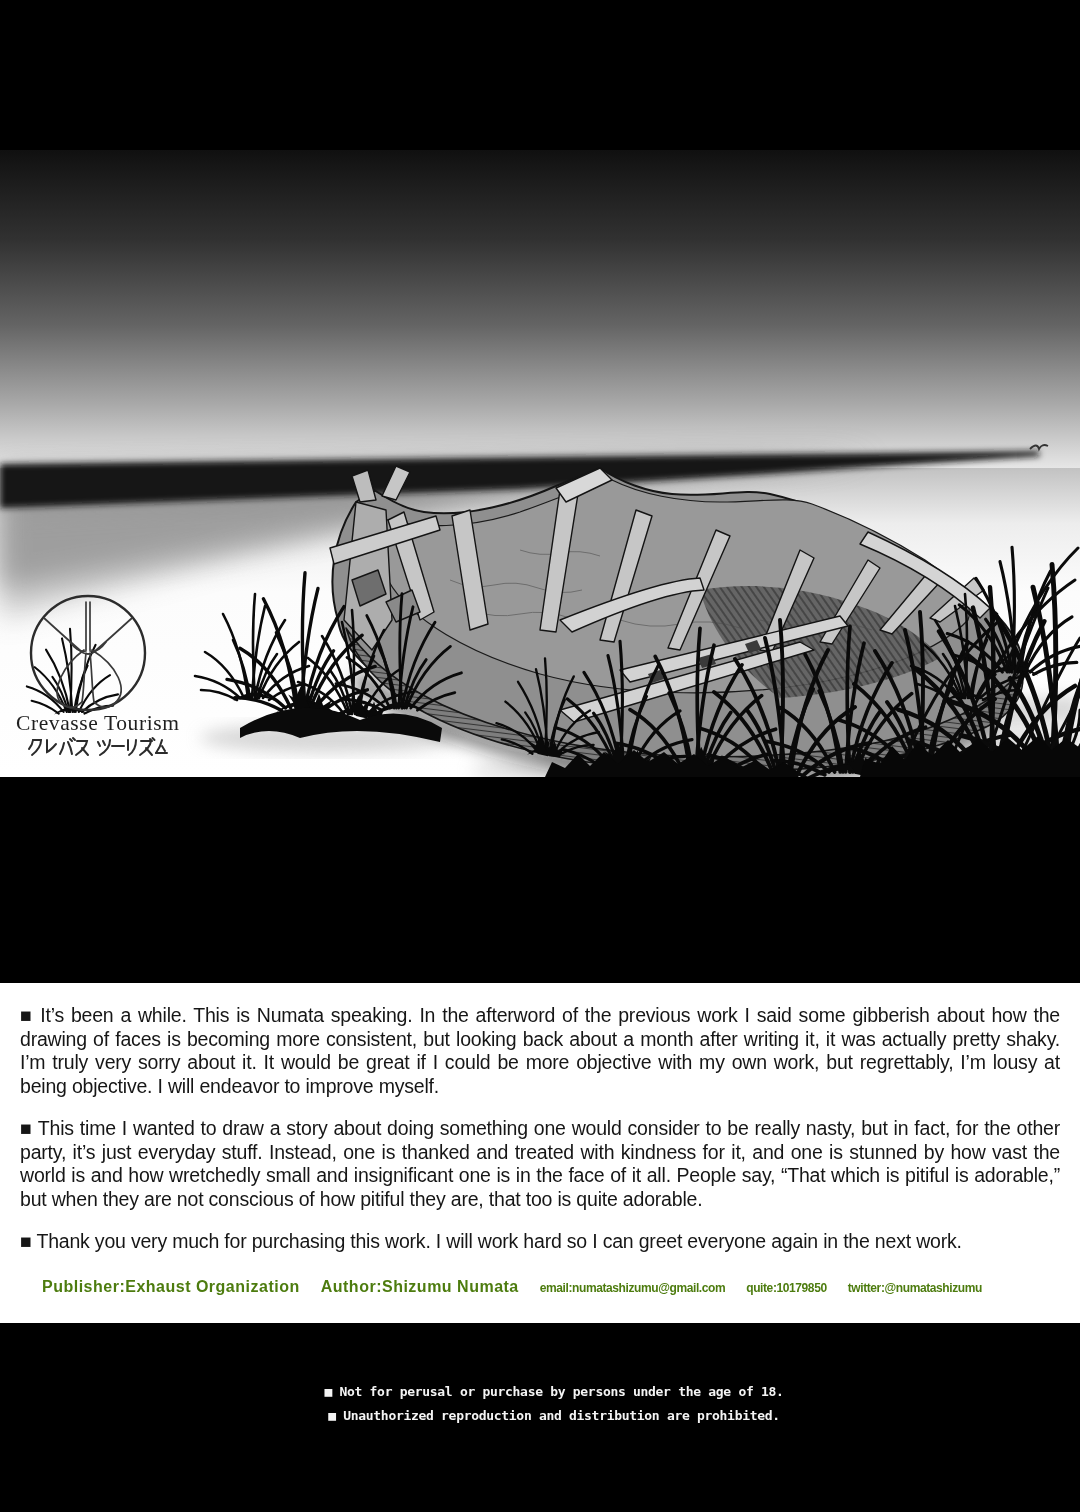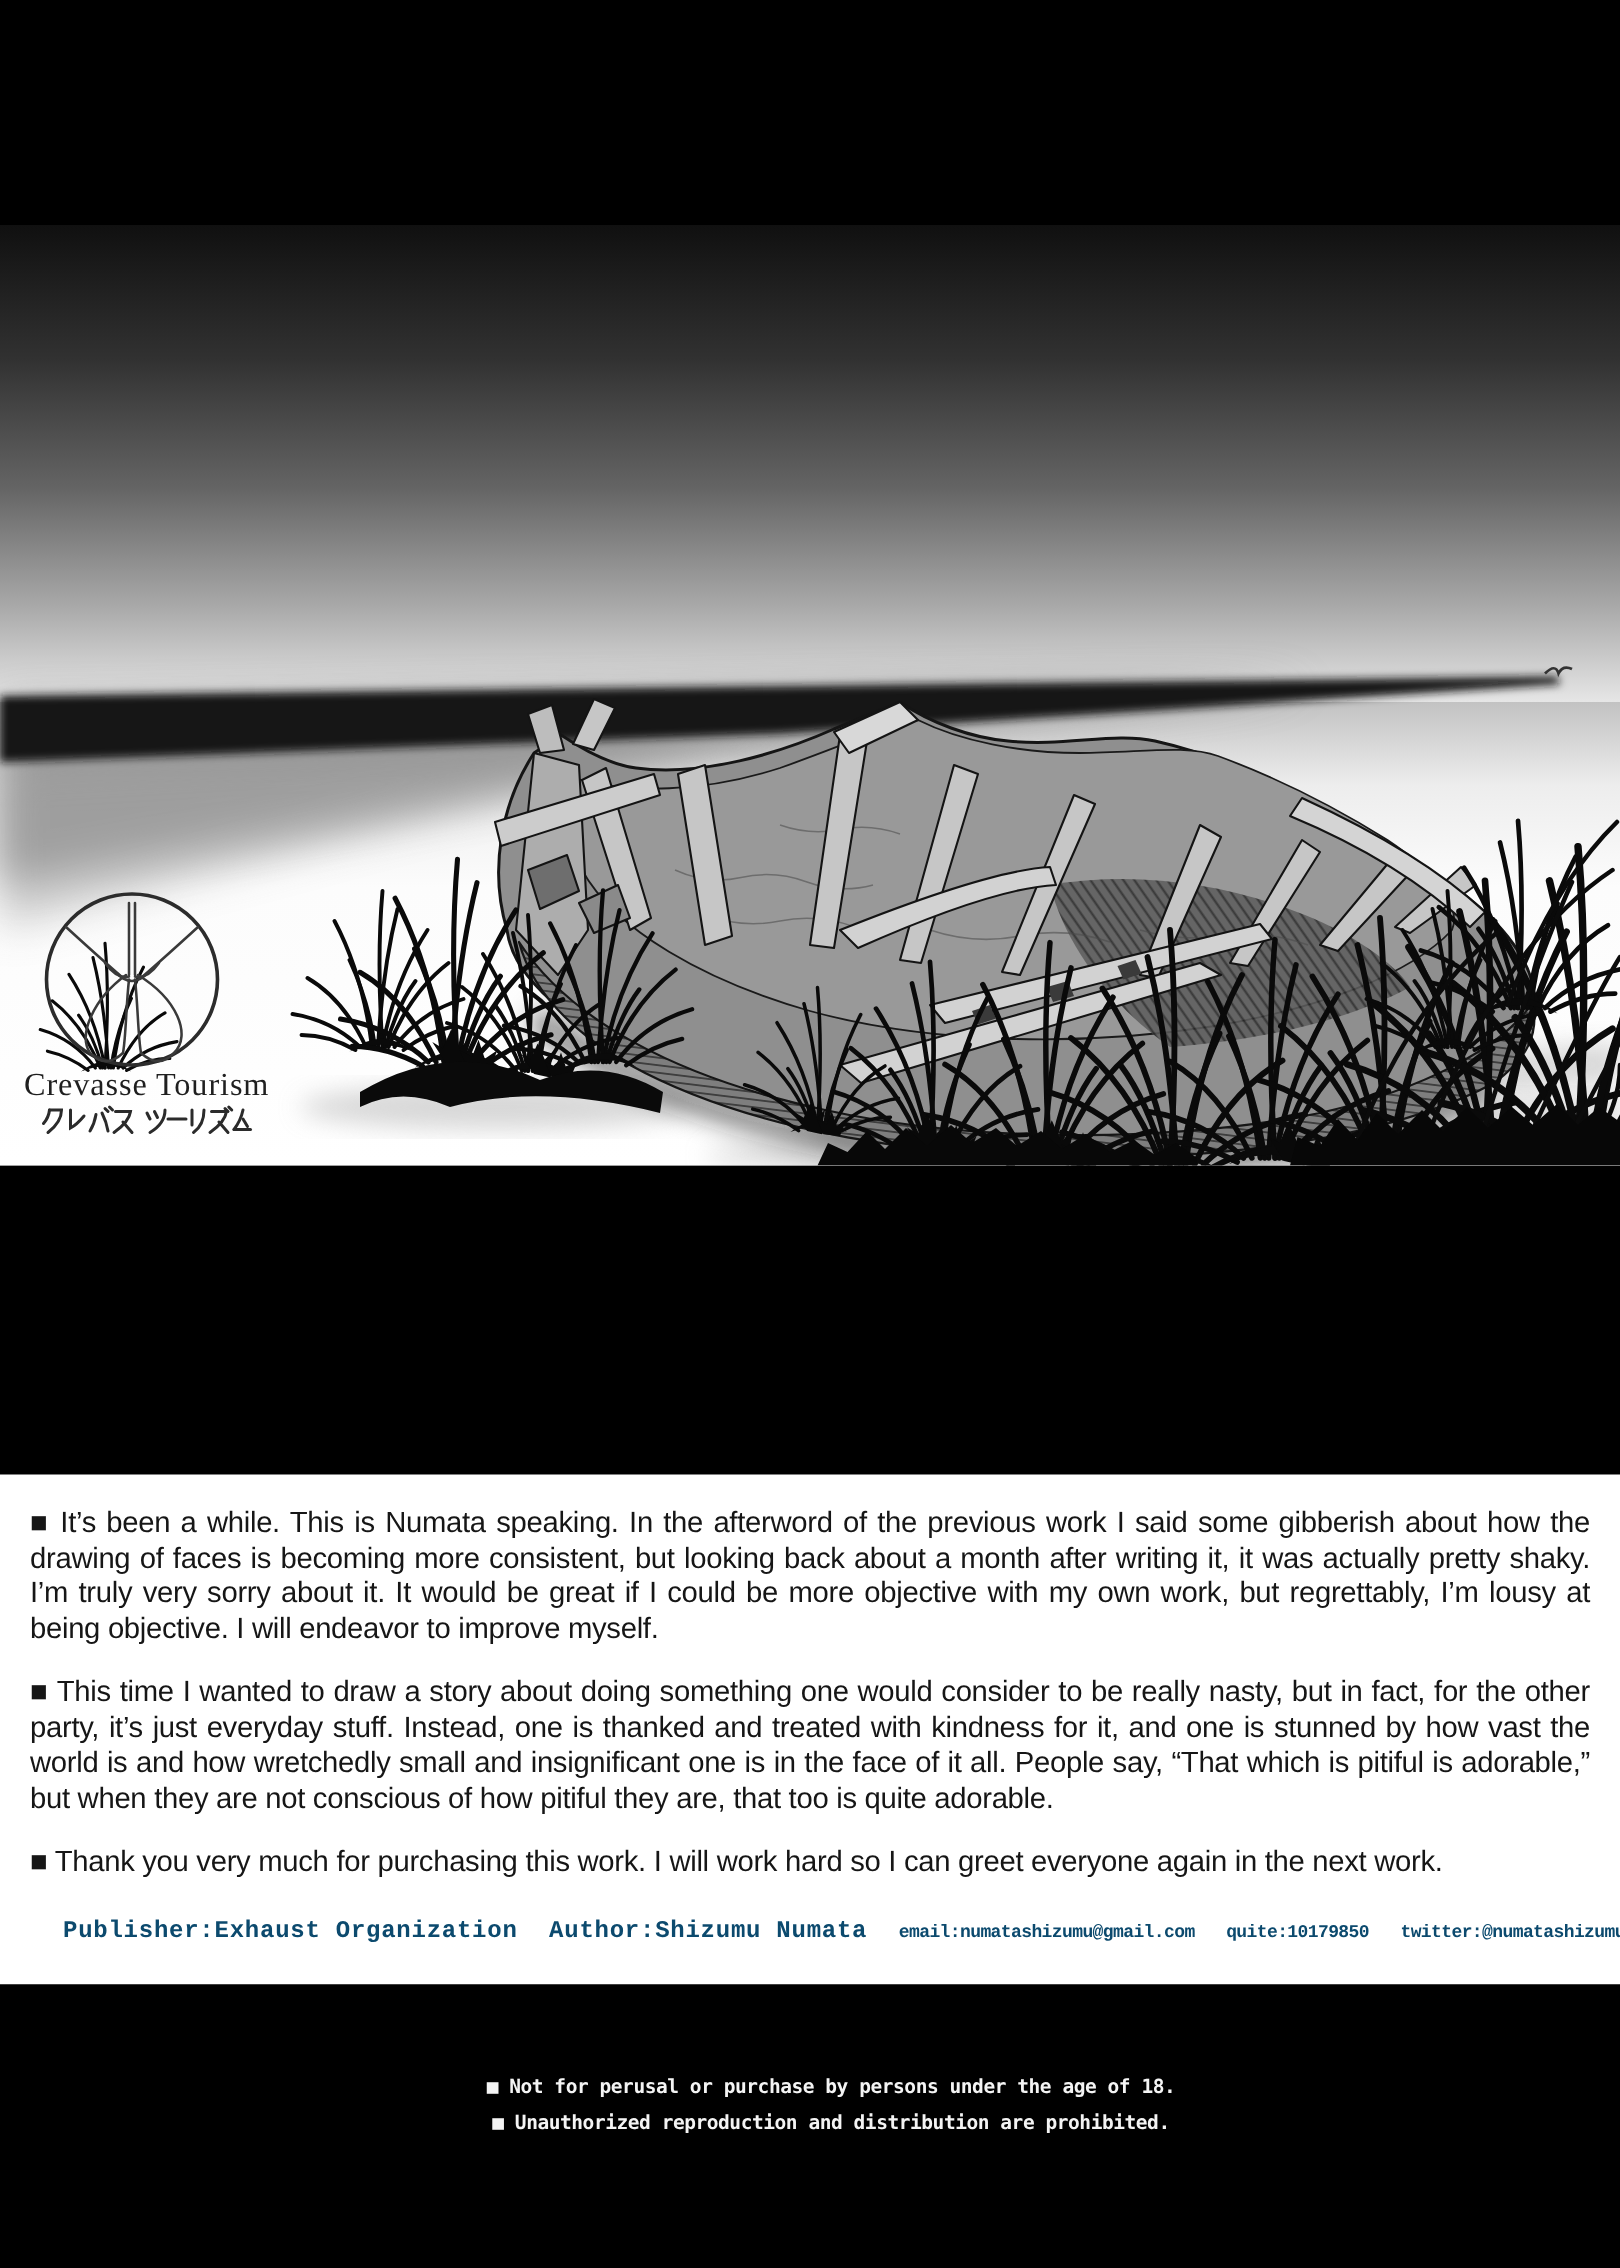--- a/index.html
+++ b/index.html
@@ -17,21 +17,21 @@
 
   .afterword-section { height:340px; background:#ffffff; color:#151515; padding:21px 20px 0 20px; }
   .afterword-section p {
     font-size:19.5px; line-height:23.5px; letter-spacing:-0.2px;
     text-align:justify; margin-bottom:19px; color:#161616;
   }
   .afterword-section p.last { margin-bottom:24px; }
 
   .credits {
     display:flex; align-items:baseline; gap:21px; padding-left:22px;
-    font-family:Liberation Mono, monospace; font-weight:bold; color:#0c4a6e;
+    font-family:Liberation Sans, sans-serif; font-weight:bold; color:#4d7c0f;
     white-space:nowrap;
   }
   .credit-big  { font-size:16px; letter-spacing:0.5px; }
   .credit-small{ font-size:12px; letter-spacing:-0.4px; }
 
   .footer {
     height:189px; background:#000; color:#f4f4f4; text-align:center;
     font-family:"DejaVu Sans Mono", monospace; font-weight:bold;
     padding-top:57px;
     padding-left:28px;

